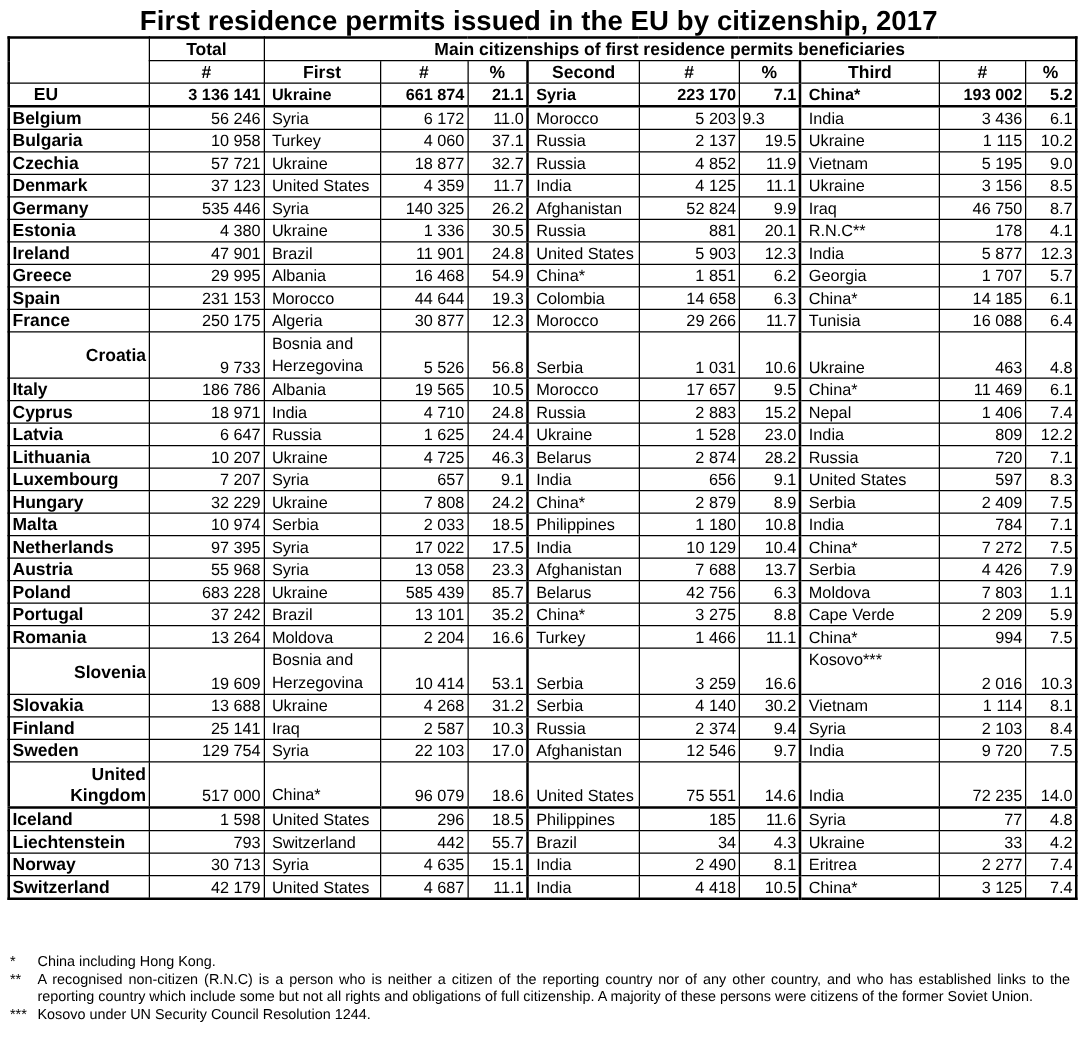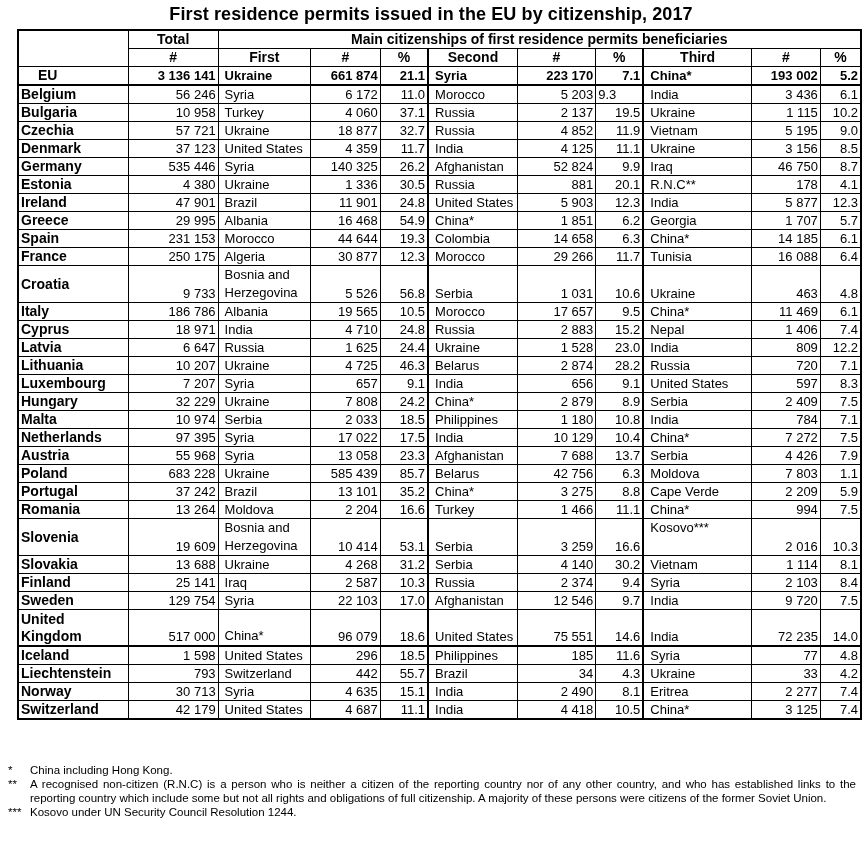--- a/index.html
+++ b/index.html
@@ -1,27 +1,27 @@
 <!DOCTYPE html>
 <html><head>
 <meta charset="utf-8">
 <style>
   html, body { margin:0; padding:0; background:#ffffff; }
   body { width:862px; height:842px; position:relative; font-family:"Liberation Sans", sans-serif; color:#000; overflow:hidden; }
-  .title { position:absolute; top:4px; left:0; width:862px; text-align:center; font-weight:bold; font-size:18px; letter-spacing:0.1px; }
-  table.main { position:absolute; top:29px; left:17px; border-collapse:collapse; border:2px solid #000; font-size:13px; table-layout:fixed; }
+  .title { position:absolute; top:4px; left:0; width:862px; text-align:center; font-weight:bold; font-size:22px; letter-spacing:0.1px; }
+  table.main { position:absolute; top:29px; left:6px; border-collapse:collapse; border:2px solid #000; font-size:13px; table-layout:fixed; }
   table.main td, table.main th { border:1px solid #000; padding:0 2px; line-height:17px; height:17px; white-space:nowrap; overflow:hidden; }
   table.main th { font-weight:bold; text-align:center; font-size:14px; }
   .c-country { font-weight:bold; font-size:14px; text-align:left; }
   .num { text-align:right; }
   .name { text-align:left; padding-left:6px !important; }
   .pct { text-align:right; }
   tr.eu td { font-weight:bold; border-bottom:2px solid #000;padding-left:19px; }
   tr.tall td { height:35px; vertical-align:bottom; }
-  tr.tall td.c-country { vertical-align:middle; }
+  tr.tall td.c-country { vertical-align:middle;text-align:right; }
   tr.tall td.name.wrap { white-space:normal; line-height:18px; }
   tr.sep td { border-top:2px solid #000; }
   .thick-l { border-left:2px solid #000 !important; }
   .top-wrap { white-space:normal !important; vertical-align:top !important;margin-top:40px; }
   .pct-left { text-align:left; }
   .notes { position:absolute; left:8px; top:763px; width:848px; font-size:11.5px; line-height:14px; }
   .note { display:flex; }
   .note .mk { width:22px; flex:none; }
   .note .tx { flex:1; text-align:justify; }
 </style>

